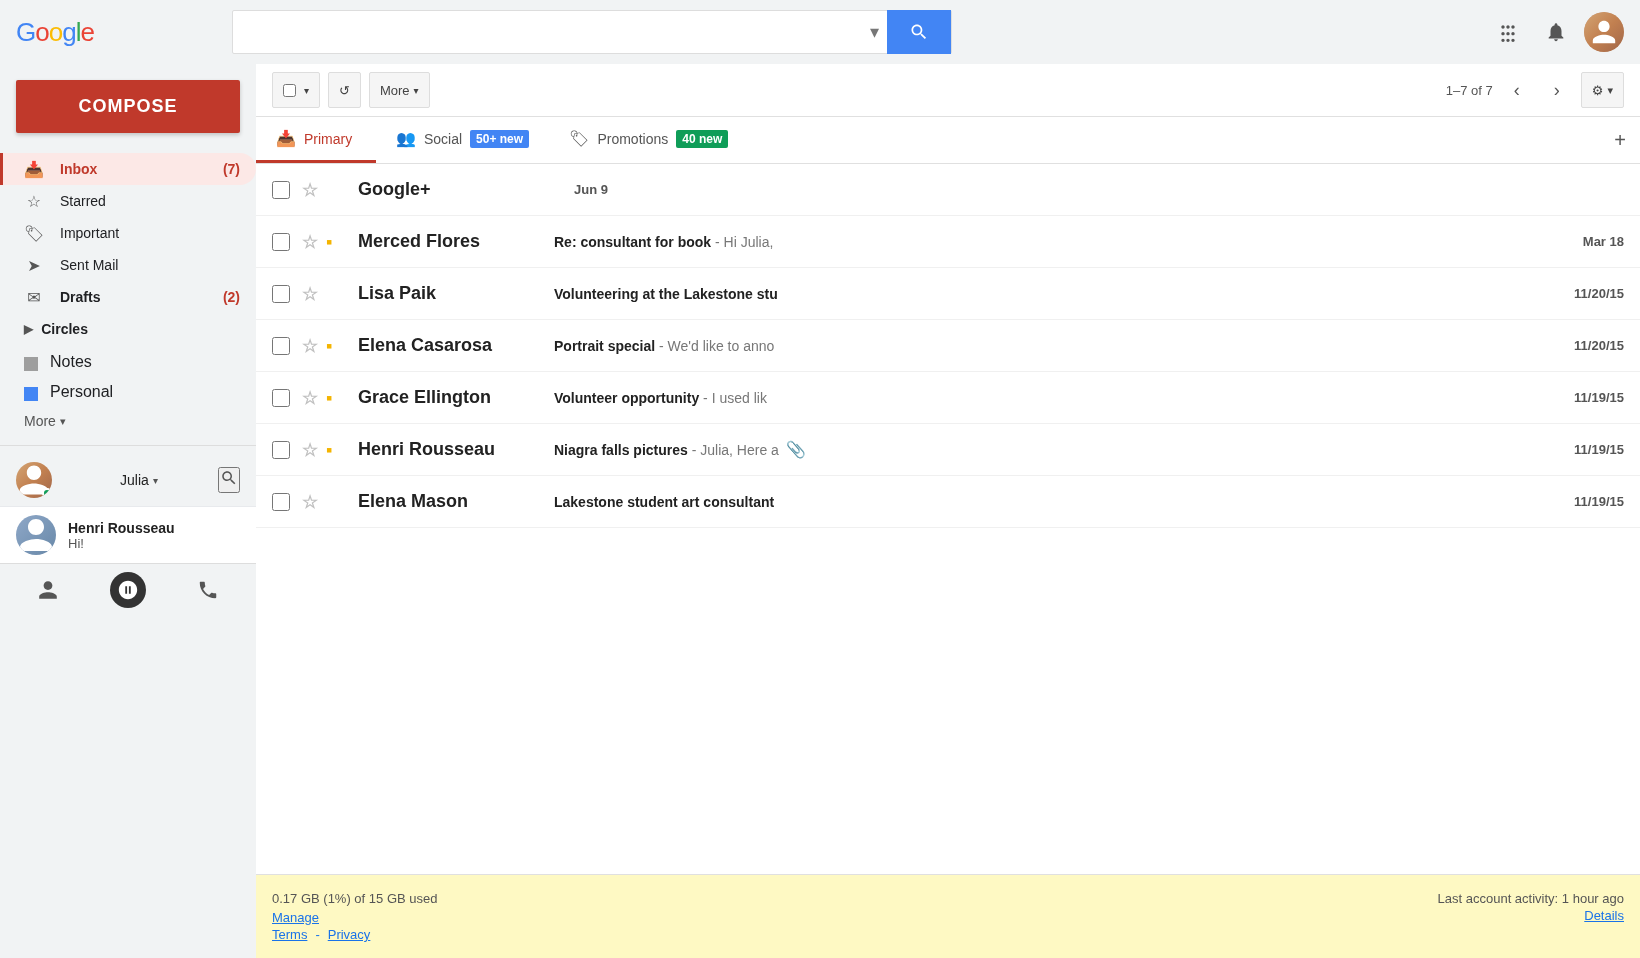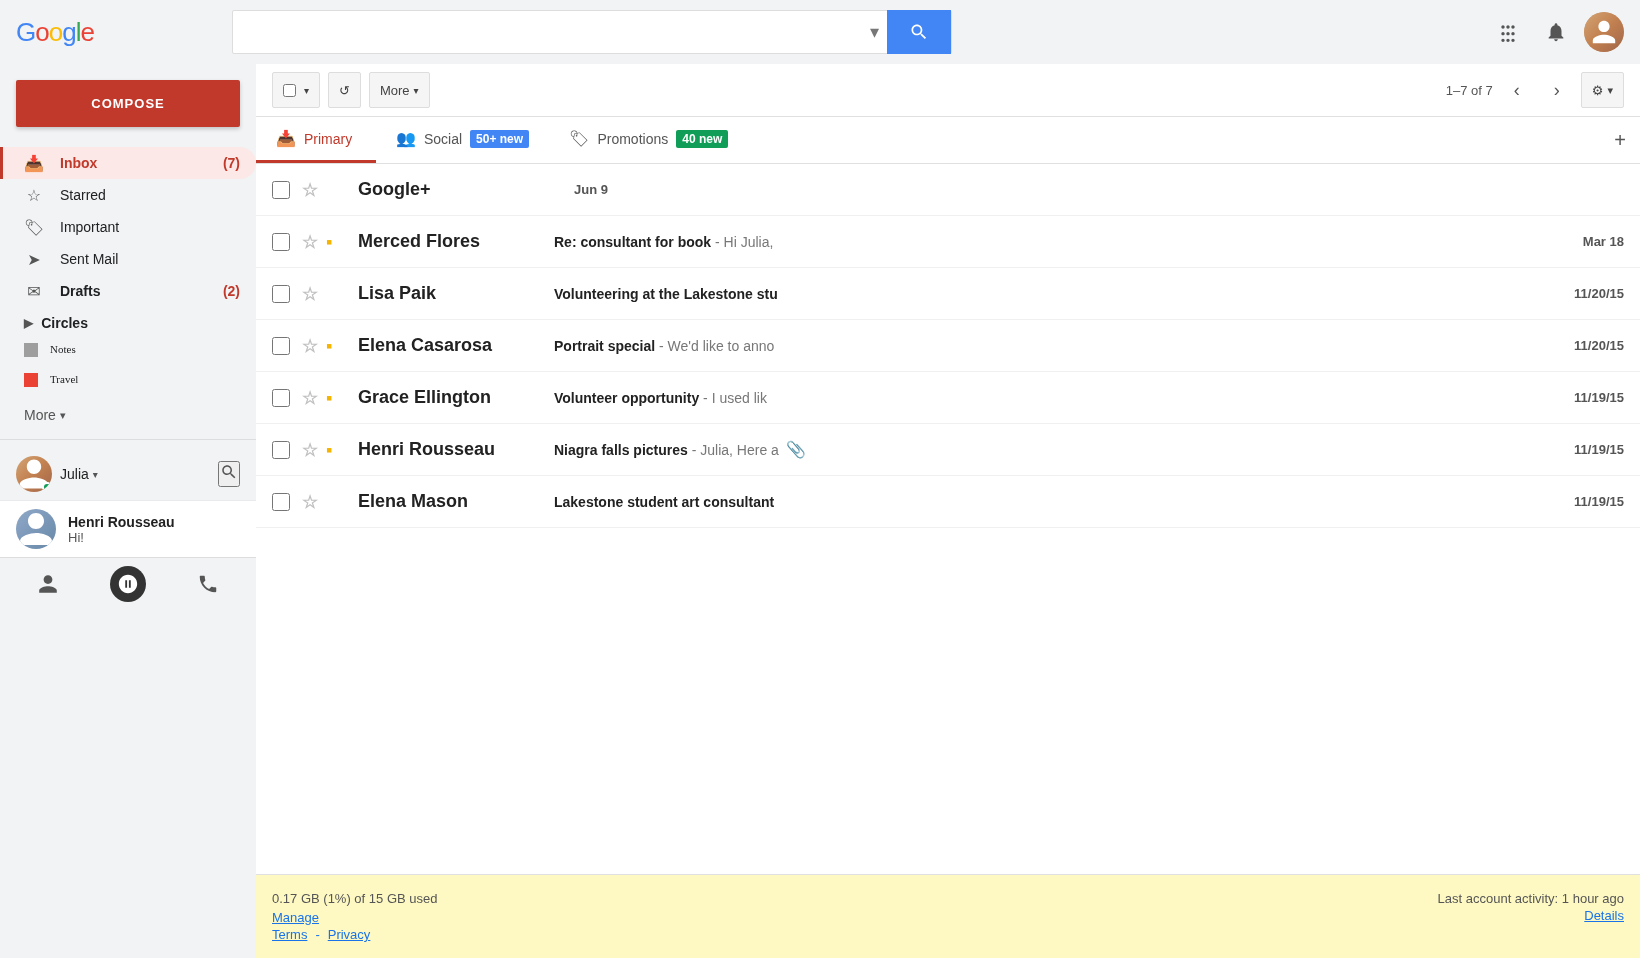--- a/index.html
+++ b/index.html
@@ -129,21 +129,21 @@
       overflow-y: auto;
       padding-bottom: 16px;
     }
     .compose-btn {
       margin: 16px;
       background: #c0392b;
       color: white;
       border: none;
       border-radius: 2px;
       padding: 16px 24px;
-      font-size: 13px;
+      font-size: 18px;
       font-weight: 700;
       letter-spacing: 1px;
       cursor: pointer;
       width: calc(100% - 32px);
       text-align: center;
       box-shadow: 0 2px 4px rgba(0,0,0,0.2);
     }
 
     .nav-item {
       display: flex;
@@ -172,27 +172,26 @@
     .nav-icon {
       width: 20px;
       margin-right: 16px;
       text-align: center;
       font-size: 16px;
       color: #555;
       flex-shrink: 0;
     }
     .nav-circle-label {
       display: flex;
-      align-items: flex-start;
+      align-items: flex-end;
       padding: 4px 16px 4px 24px;
       cursor: pointer;
-      font-size: 11px;
+      font-size: 16px;
       color: #202124;
       min-height: 30px;
-      font-family: Liberation Serif, serif;
     }
     .label-color-box {
       width: 14px;
       height: 14px;
       margin-right: 12px;
       flex-shrink: 0;
     }
 
     .sidebar-section { margin-top: 4px; }
     .circles-item {
@@ -252,21 +251,21 @@
       position: absolute;
       bottom: 0;
       right: 0;
       border: 2px solid white;
     }
     .chat-name-area {
       flex: 1;
       display: flex;
       flex-direction: column;
     }
-    .chat-name { font-size: 14px; font-weight: 400; display: flex; align-items: center; }
+    .chat-name { font-size: 14px; font-weight: 400; display: flex; align-items: center; justify-content: center; }
     .chat-name-arrow { font-size: 10px; margin-left: 4px; color: #555; }
     .chat-search { margin-left: auto; cursor: pointer; color: #555; font-size: 16px; }
 
     .chat-contact {
       display: flex;
       align-items: center;
       padding: 8px 16px;
       cursor: pointer;
       background: white;
       border-top: 1px solid #e8eaed;
@@ -586,22 +585,22 @@
       <div class="circles-item">
         <span class="circles-arrow">▶</span>
         <span>Circles</span>
       </div>
 
       <div class="nav-circle-label">
         <div class="label-color-box" style="background: #9e9e9e;"></div>
         <span>Notes</span>
       </div>
       <div class="nav-circle-label">
-        <div class="label-color-box" style="background: #ea4335;"></div>
-        <span>Travel</span>
+        <div class="label-color-box" style="background: #4285f4;"></div>
+        <span>Personal</span>
       </div>
 
       <div class="more-btn">
         <span>More</span>
         <span style="margin-left:4px; font-size:11px;">▾</span>
       </div>
     </div>
 
     
     <div class="chat-section">

